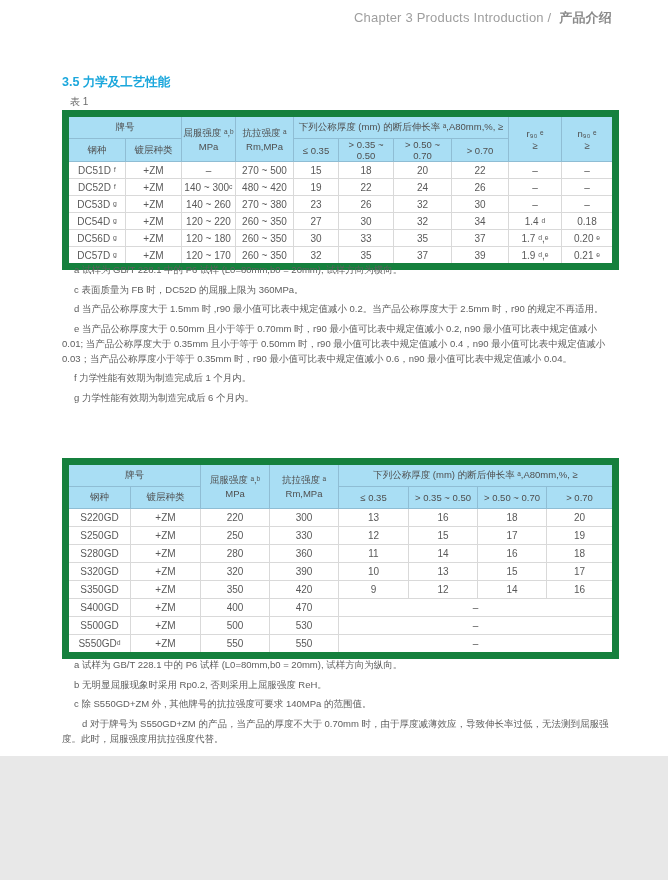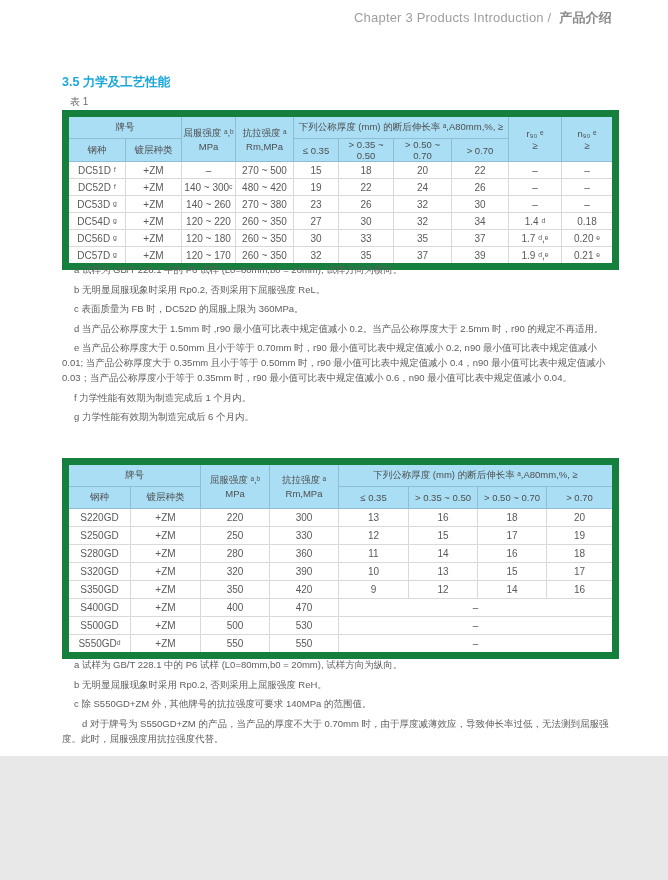--- a/index.html
+++ b/index.html
@@ -183,21 +183,20 @@
           <td>39</td>
           <td>1.9 ᵈ,ᵉ</td>
           <td>0.21 ᵉ</td>
         </tr>
       </tbody>
     </table>
   </div>
 
   <div class="notes n1">
     <p>a 试样为 GB/T 228.1 中的 P6 试样 (L0=80mm,b0 = 20mm), 试样方向为横向。</p>
-    <p>b 无明显屈服现象时采用 Rp0.2, 否则采用下屈服强度 ReL。</p>
     <p>c 表面质量为 FB 时，DC52D 的屈服上限为 360MPa。</p>
     <p>d 当产品公称厚度大于 1.5mm 时 ,r90 最小值可比表中规定值减小 0.2。当产品公称厚度大于 2.5mm 时，r90 的规定不再适用。</p>
     <p>e 当产品公称厚度大于 0.50mm 且小于等于 0.70mm 时，r90 最小值可比表中规定值减小 0.2, n90 最小值可比表中规定值减小 0.01; 当产品公称厚度大于 0.35mm 且小于等于 0.50mm 时，r90 最小值可比表中规定值减小 0.4，n90 最小值可比表中规定值减小 0.03；当产品公称厚度小于等于 0.35mm 时，r90 最小值可比表中规定值减小 0.6，n90 最小值可比表中规定值减小 0.04。</p>
     <p>f 力学性能有效期为制造完成后 1 个月内。</p>
     <p>g 力学性能有效期为制造完成后 6 个月内。</p>
   </div>
 
   <div class="table-caption cap2">表 2</div>
 
   <div class="tbl-wrap tw2">

